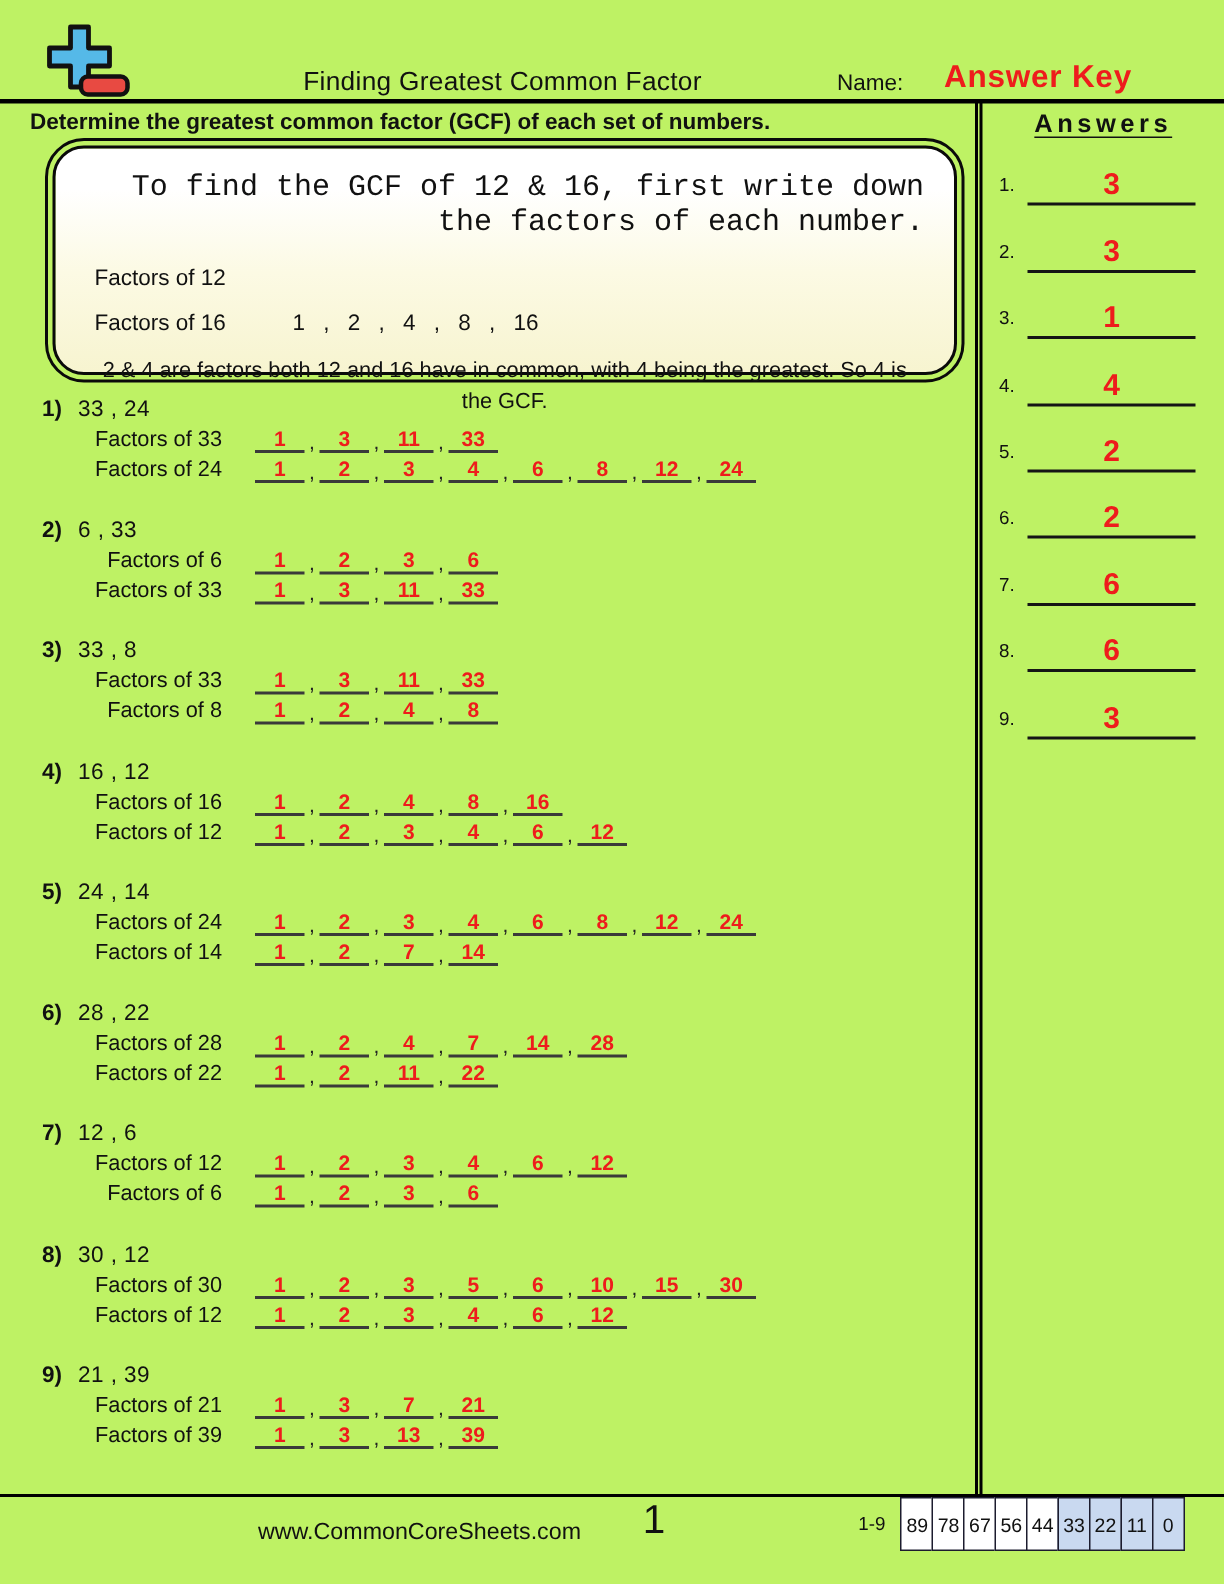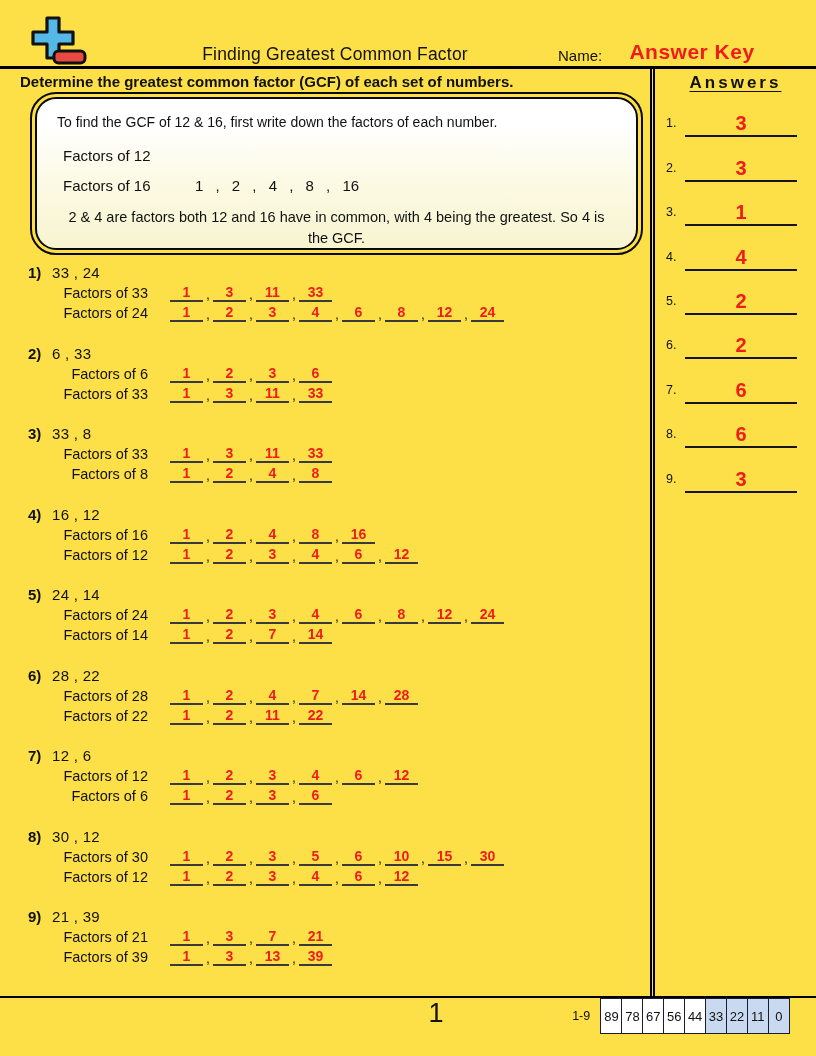--- a/index.html
+++ b/index.html
@@ -1,32 +1,32 @@
 <!DOCTYPE html>
 <html style="--red: #ee1c1c; --hl: #c9d9f0;"><head>
 <meta charset="utf-8">
 <style>
   html,body{margin:0;padding:0;background:#fff;}
   body{width:816px;height:1056px;position:relative;font-family:"Liberation Sans",sans-serif;color:#111;overflow:hidden;}
-  .page{position:absolute;inset:0;background:#fde047;}
+  .page{position:absolute;inset:0;background:#bef264;}
 
   
   .logo{position:absolute;left:26px;top:14px;}
   .title{position:absolute;left:150px;top:44px;width:370px;text-align:center;font-size:17.5px;letter-spacing:.2px;}
   .name-label{position:absolute;left:558px;top:47px;font-size:15px;}
   .answer-key{position:absolute;left:622px;top:40px;width:140px;text-align:center;font-size:21px;font-weight:bold;color:var(--red);letter-spacing:.5px;}
   .header-line{position:absolute;left:0;right:0;top:66px;border-top:3px solid #000;}
 
   
   .instruction{position:absolute;left:20px;top:73px;font-size:15px;font-weight:bold;}
 
   
   .example-box{position:absolute;left:30px;top:92px;width:613px;height:163px;box-sizing:border-box;border:2px solid #0a0a0a;border-radius:26px;padding:3px;}
   .example-inner{box-sizing:border-box;width:100%;height:100%;border:2px solid #0a0a0a;border-radius:21px;background:linear-gradient(180deg,#ffffff 18%,#fcfae4 55%,#f7f4d0 100%);padding:10px 16px 8px;}
-  .ex-intro{text-align:left;font-size:14px;margin:5px 4px 11px;}
+  .ex-intro{text-align:right;font-size:20px;margin:5px 4px 11px;font-family:Liberation Mono, monospace;}
   .ex-row{display:flex;font-size:15px;line-height:29.5px;padding-left:10px;}
   .ex-label{width:112px;flex-shrink:0;}
   .ex-values{margin-left:20px;word-spacing:8px;}
   .ex-conclusion{text-align:center;font-size:14.5px;line-height:21px;margin-top:7px;padding:0 8px;}
 
   
   .problems{position:absolute;left:28px;top:263px;width:622px;}
   .problem{margin-bottom:20.5px;}
   .p-head{display:flex;font-size:15px;line-height:20px;}
   .p-num{font-weight:bold;width:24px;flex-shrink:0;}
@@ -441,20 +441,21 @@
           <span class="a-line"><span class="a-val">6</span></span>
         </div>
         <div class="answer-row">
           <span class="a-num">9.</span>
           <span class="a-line"><span class="a-val">3</span></span>
         </div>
       </div>
   </div>
 
   <div class="footer-line"></div>
+  <div class="website">www.CommonCoreSheets.com</div>
   <div class="page-num">1</div>
   <div class="score">
     <span class="score-label">1-9</span>
     <span class="score-cells" style="display:flex;">
         <span class="score-cell">89</span>
         <span class="score-cell">78</span>
         <span class="score-cell">67</span>
         <span class="score-cell">56</span>
         <span class="score-cell">44</span>
         <span class="score-cell hl">33</span>

